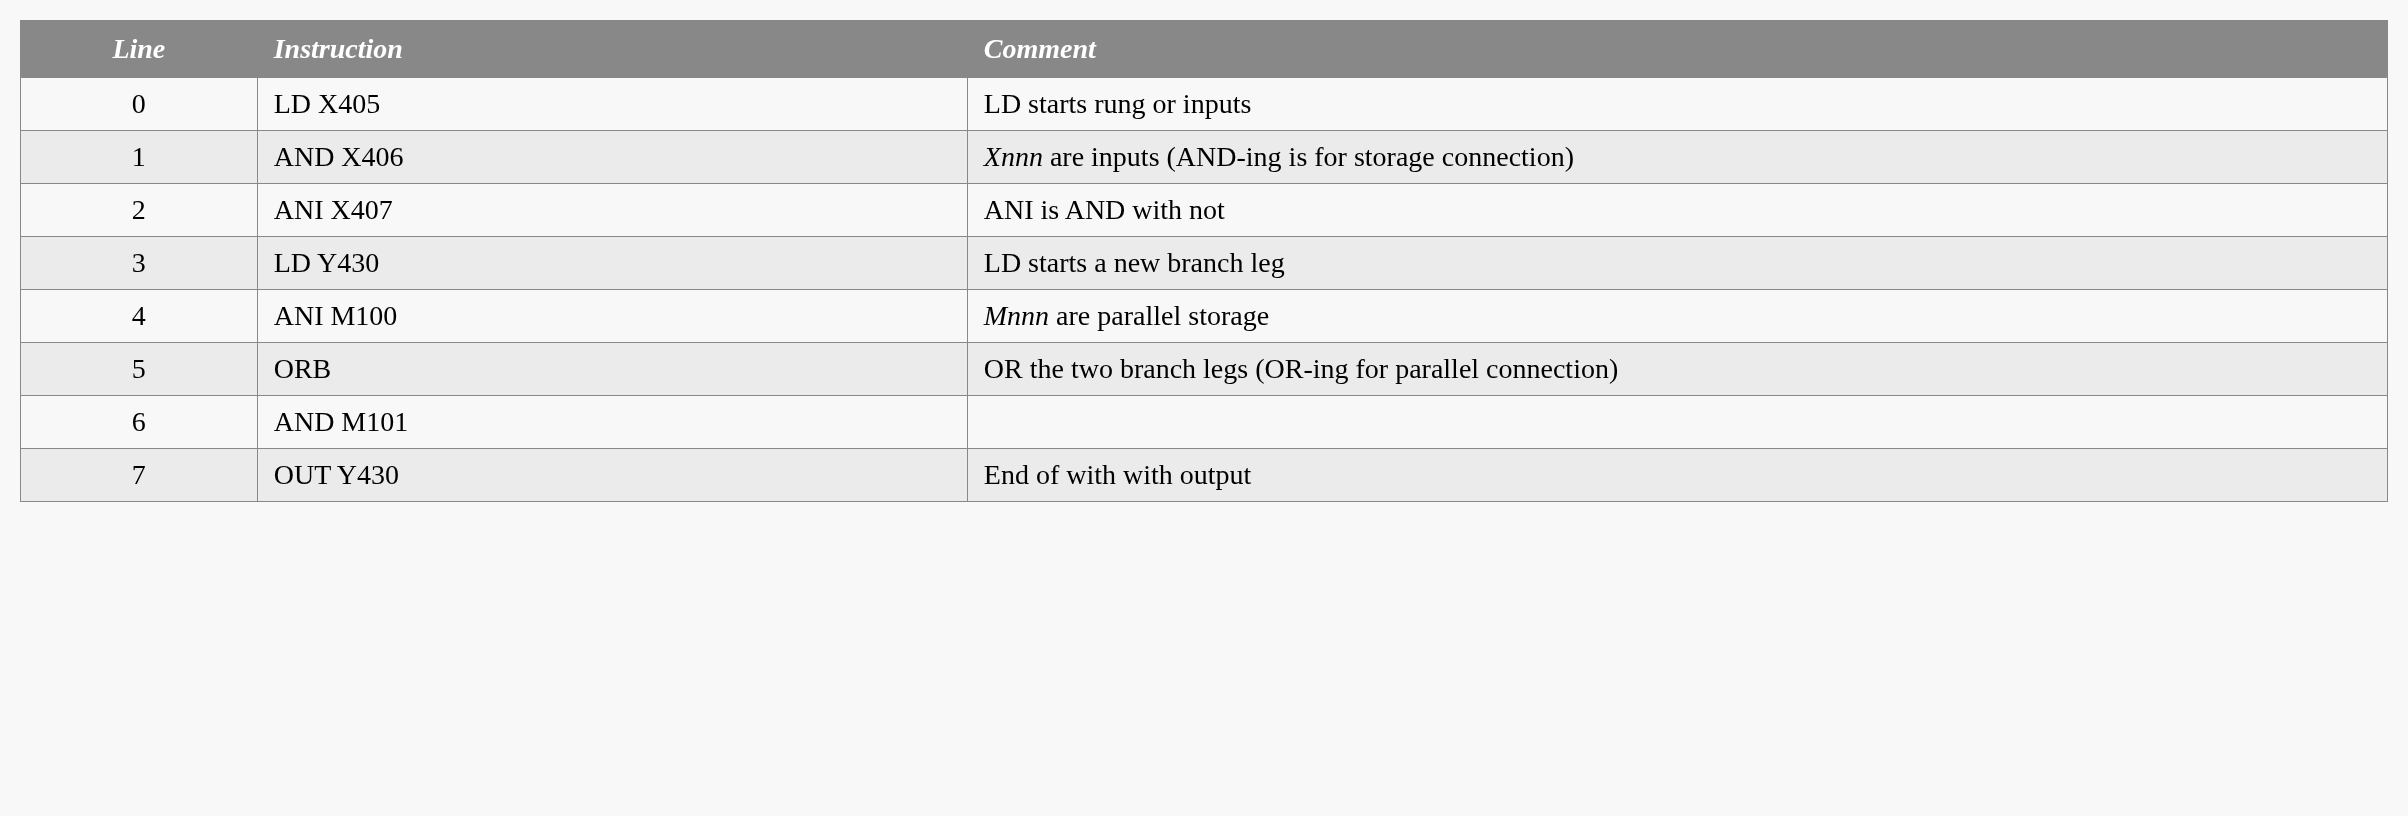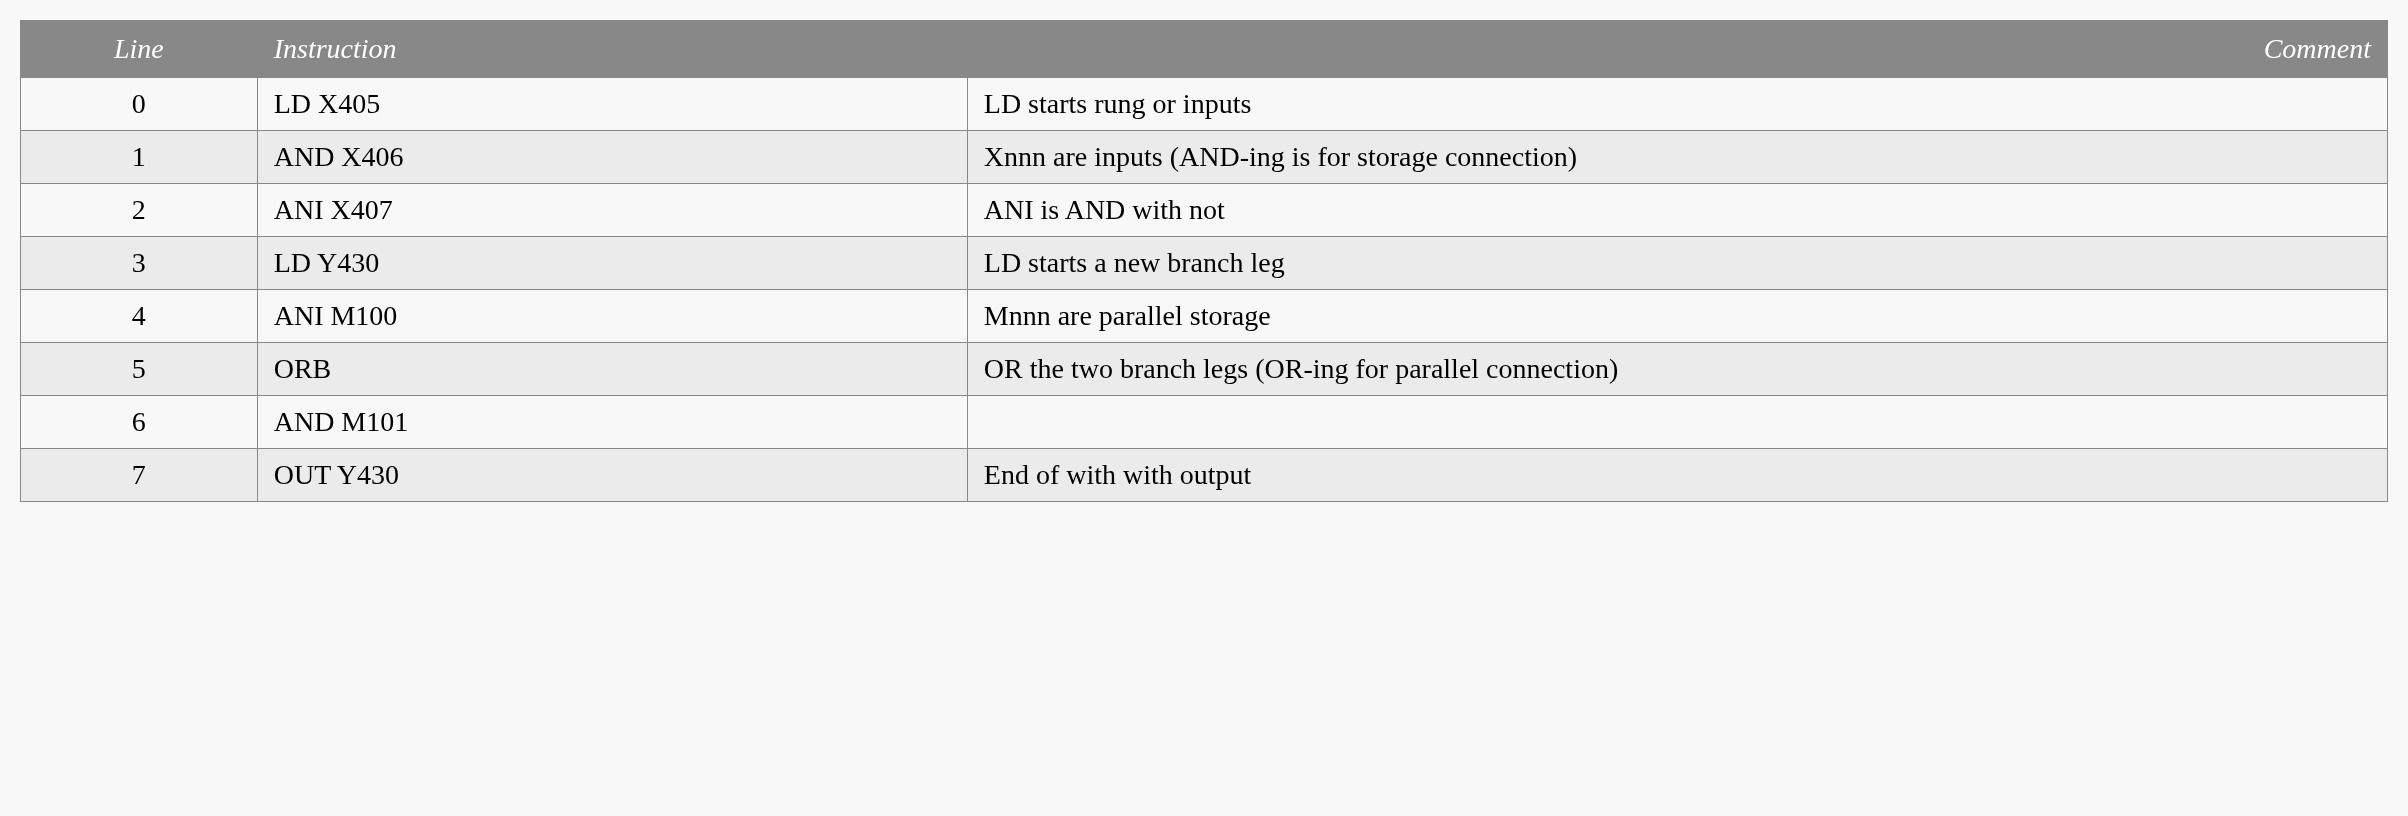--- a/index.html
+++ b/index.html
@@ -14,51 +14,52 @@
     }
     table {
       width: 100%;
       border-collapse: collapse;
       font-size: 28px;
     }
     thead th {
       background: #888888;
       color: #ffffff;
       font-style: italic;
-      font-weight: normal;
+      font-weight: bold;
       padding: 12px 16px;
       text-align: left;
       border: 1px solid #888888;
     }
     thead th.col-line {
       text-align: center;
       width: 10%;
     }
     thead th.col-instruction {
       width: 30%;
     }
     thead th.col-comment {
       width: 60%;
-      text-align: right;
+      text-align: left;
     }
     tbody td {
       padding: 10px 16px;
       border: 1px solid #888888;
       color: #000000;
     }
     tbody td.cell-line {
       text-align: center;
     }
     tbody tr.row-odd {
       background: #f8f8f8;
     }
     tbody tr.row-even {
       background: #ebebeb;
     }
     .ital {
+      font-style: italic;
     }
   </style>
 </head>
 <body>
 
 <table>
   <thead>
     <tr>
       <th class="col-line">Line</th>
       <th class="col-instruction">Instruction</th>

